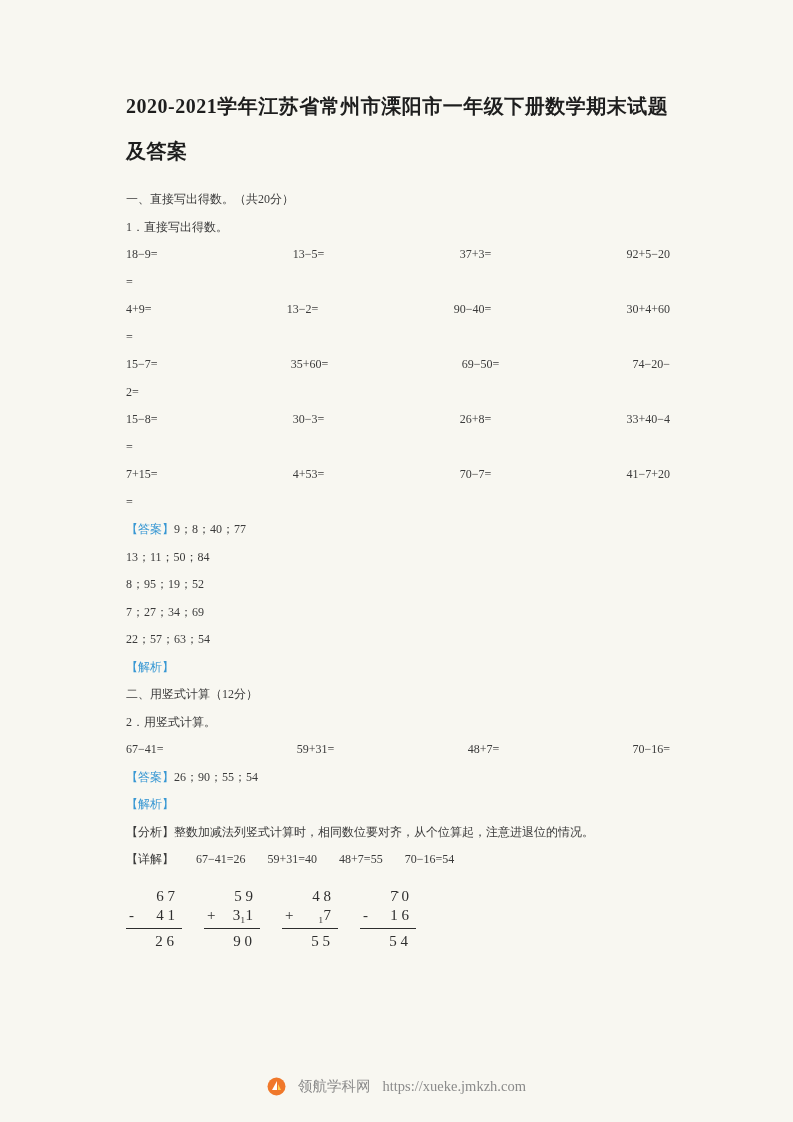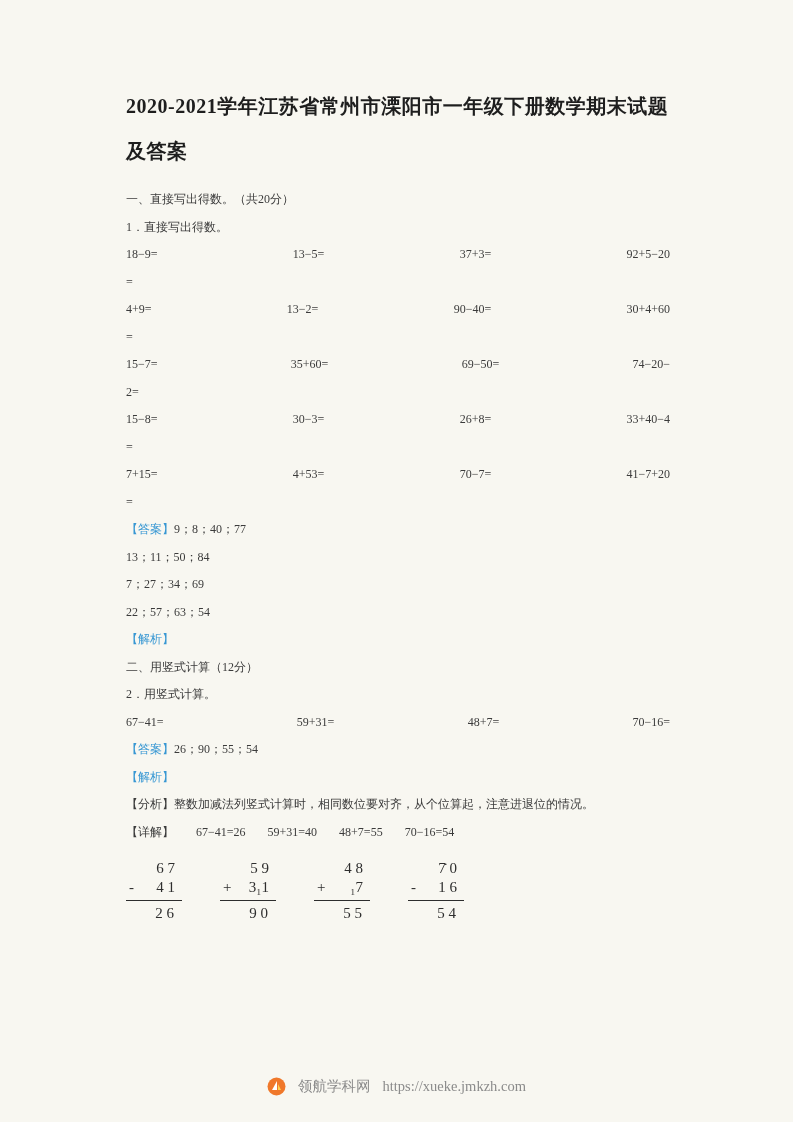--- a/index.html
+++ b/index.html
@@ -41,21 +41,21 @@
   }
   .prob { white-space:nowrap; }
   .blue { color:#3797d3; }
   .detail .ditem { margin-left:22px; }
   .detail .ditem:first-of-type { margin-left:8px; }
 
   
   .calcs {
     margin-top:14px;
     display:flex;
-    gap:38px;
+    gap:22px;
   }
   .calc {
     min-width:56px;
     font-size:15px;
     color:#2e2e2e;
   }
   .c-top {
     text-align:right;
     padding:0 7px 2px 20px;
     white-space:nowrap;
@@ -137,20 +137,21 @@
       <span class="prob">70−7=</span>
       <span class="prob">41−7+20</span>
     </div>
     <p class="line">=</p>
 
     <div class="line flexline">
       <span class="blue">【答案】</span>
       <span>9；8；40；77</span>
     </div>
     <p class="line">13；11；50；84</p>
+    <p class="line">8；95；19；52</p>
     <p class="line">7；27；34；69</p>
     <p class="line">22；57；63；54</p>
     <p class="line blue">【解析】</p>
 
     <p class="line">二、用竖式计算（12分）</p>
     <p class="line">2．用竖式计算。</p>
 
     <div class="line prow">
       <span class="prob">67−41=</span>
       <span class="prob">59+31=</span>

